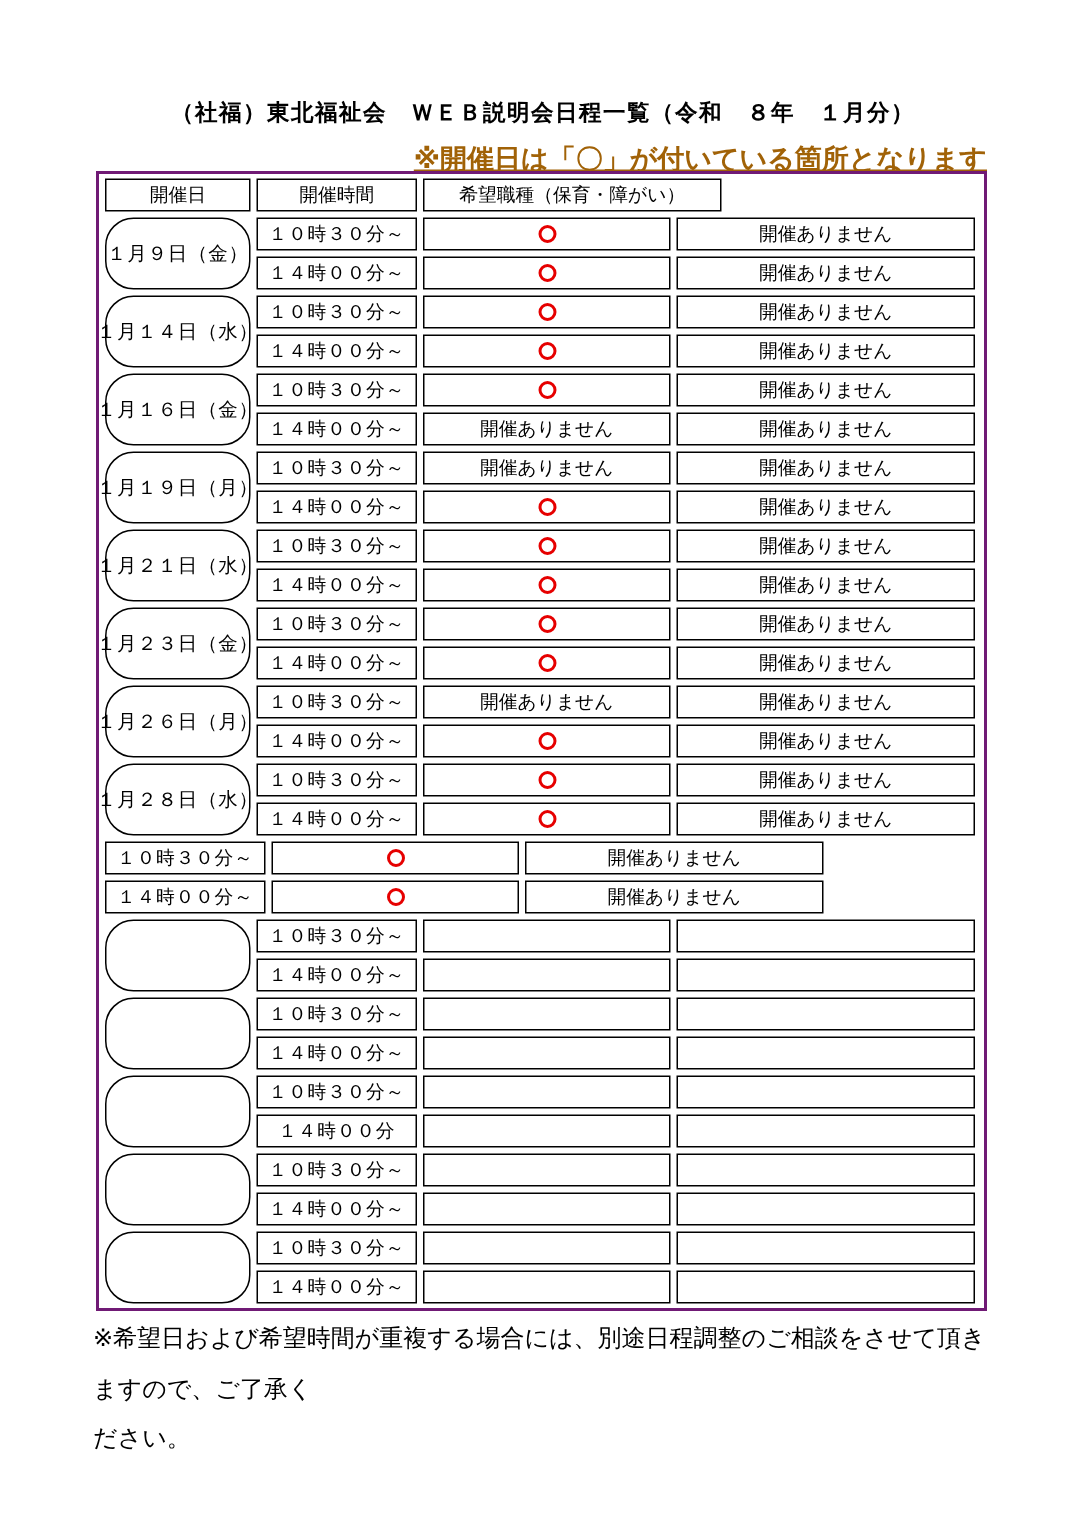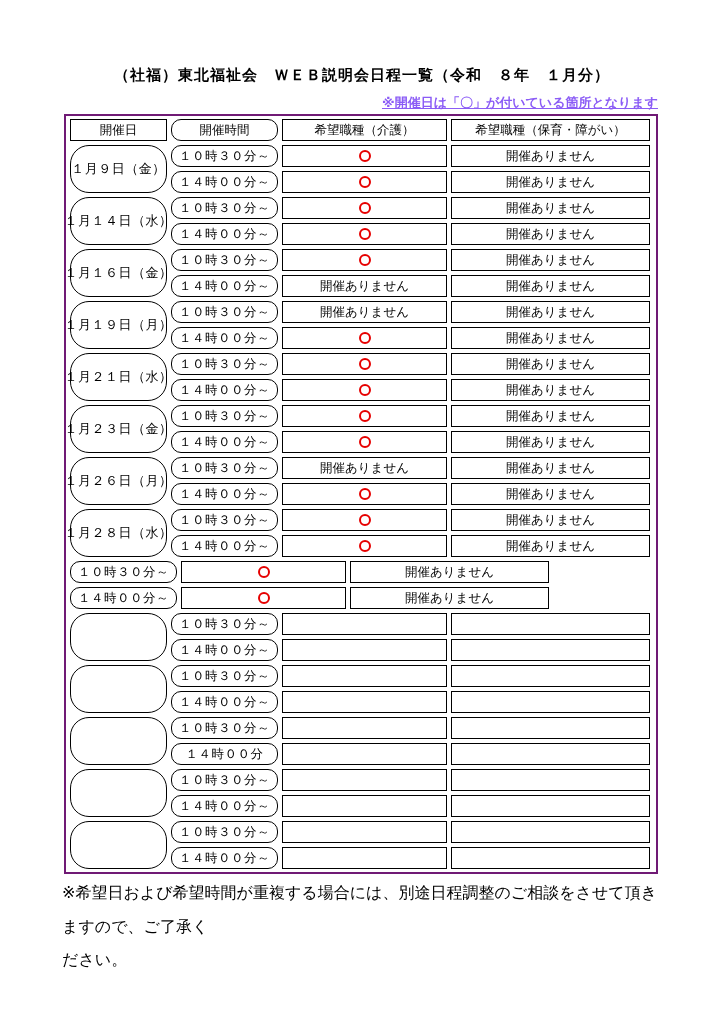--- a/index.html
+++ b/index.html
@@ -12,21 +12,21 @@
     overflow:hidden;
   }
   .title{
     position:absolute;top:66px;left:0;width:100%;
     text-align:center;
     font-size:15px;font-weight:bold;letter-spacing:1px;
     white-space:nowrap;
   }
   .top-note{
     position:absolute;top:94px;right:66px;
-    color:#8b5cf6;font-size:13px;font-weight:bold;
+    color:#a16207;font-size:18px;font-weight:bold;
     text-decoration:underline;
     white-space:nowrap;
   }
   .tbl{
     position:absolute;left:64px;top:114px;width:594px;
     box-sizing:border-box;
     border:2px solid #701a75;
     padding:1px 2px;
     background:#ffffff;
   }
@@ -36,21 +36,21 @@
     border:1.5px solid #000;
     margin:2px;
     height:22px;
     display:flex;align-items:center;justify-content:center;
     font-size:12.5px;
     white-space:nowrap;
     background:#ffffff;
   }
   .head{font-size:12.5px;}
   .c-date{width:97px;}
-  .c-time{width:107px;border-radius:10px;}
+  .c-time{width:107px;}
   .c-kaigo{width:165px;}
   .c-hoiku{width:199px;}
   .block{display:flex;}
   .datecell{height:48px;font-size:13px;letter-spacing:0.5px;border-radius:19px;}
   .rightcol{display:flex;flex-direction:column;}
   .rrow{display:flex;text-align:center;}
   .timecell{letter-spacing:0.5px;}
   .ring{
     display:inline-block;
     width:8px;height:8px;
@@ -67,21 +67,20 @@
 <body>
 
 <div class="page">
   <div class="title">（社福）東北福祉会　ＷＥＢ説明会日程一覧（令和　８年　１月分）</div>
   <div class="top-note">※開催日は「〇」が付いている箇所となります</div>
 
   <div class="tbl">
     <div class="hrow" id="header-row">
         <div class="cell head c-date">開催日</div>
         <div class="cell head c-time">開催時間</div>
-        <div class="cell head c-kaigo">希望職種（介護）</div>
         <div class="cell head c-hoiku">希望職種（保育・障がい）</div>
       </div>
     <div id="blocks">
         <div class="block">
           <div class="cell datecell c-date">１月９日（金）</div>
           <div class="rightcol">
             <div class="rrow">
               <div class="cell timecell c-time">１０時３０分～</div>
               <div class="cell c-kaigo">
                 <span class="ring"></span>

